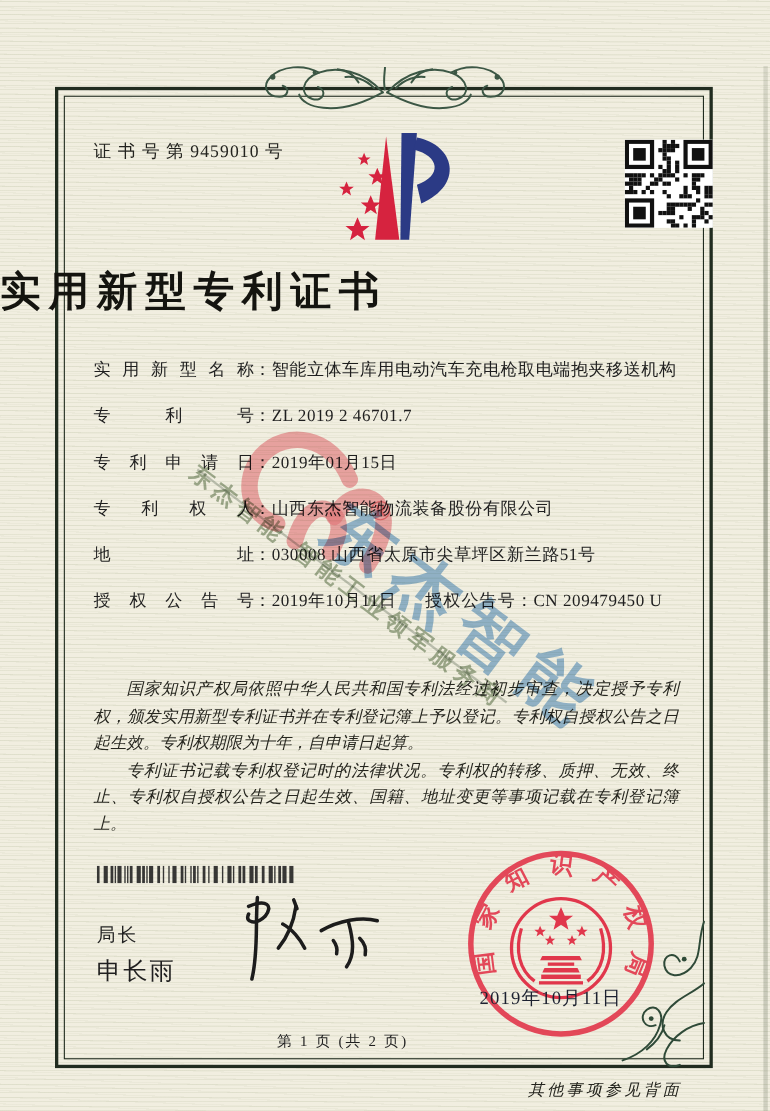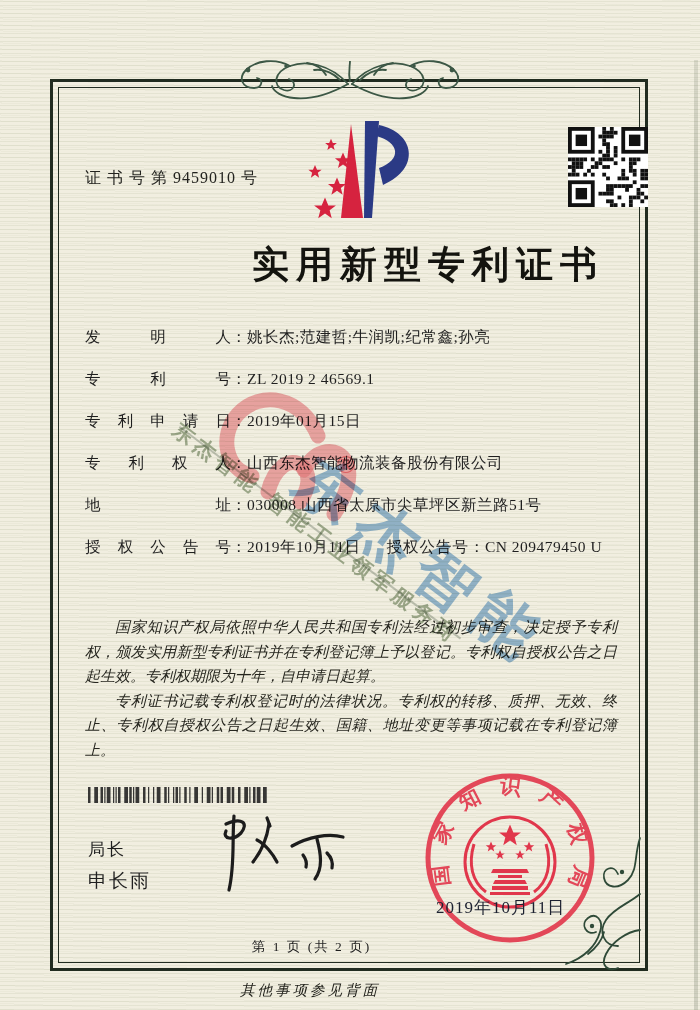--- a/index.html
+++ b/index.html
@@ -12,49 +12,49 @@
     font-family:"Liberation Serif","DejaVu Serif",serif;
     color:#1f1f1f;
   }
   .edge-shadow{position:absolute;left:694px;top:60px;width:4px;height:950px;
     background:linear-gradient(180deg,rgba(80,90,70,0.15),rgba(60,70,50,0.4) 40%,rgba(80,90,70,0.2));}
   
   .frame-outer{position:absolute;left:50px;top:79px;width:592px;height:886px;border:3px solid #212c20;}
   .frame-inner{position:absolute;left:58px;top:87px;width:580px;height:874px;border:1px solid #212c20;}
   .ornament{position:absolute;}
   
-  .cert-no{position:absolute;left:85px;top:128px;font-size:16px;letter-spacing:1px;color:#23231f;margin-top:40px;}
+  .cert-no{position:absolute;left:85px;top:128px;font-size:16px;letter-spacing:1px;color:#23231f;}
   .cnipa-logo{position:absolute;left:285px;top:116px;}
   .qr{position:absolute;left:568px;top:127px;width:80px;height:80px;background:#fff;}
-  .title{position:absolute;left:0;top:240px;width:604px;text-align:right;
+  .title{position:absolute;left:0;top:240px;width:604px;text-align:left;
     font-size:37px;font-weight:700;letter-spacing:7px;color:#14140f;}
   
   .fields{position:absolute;left:85px;top:325px;width:540px;display:flex;flex-direction:column;gap:18px;}
   .frow{font-size:15.5px;line-height:24px;white-space:nowrap;}
   .flabel{display:inline-block;width:146px;text-align:justify;text-align-last:justify;vertical-align:top;}
   .fcolon{display:inline-block;width:16px;}
   .fvalue{letter-spacing:0.5px;}
   .pair2{margin-left:26px;}
   .pair2 .flabel2{letter-spacing:1px;}
   
   .paras{position:absolute;left:85px;top:615px;width:532px;font-size:15px;line-height:24.5px;
     font-style:italic;text-align:justify;color:#26261f;}
   .paras p{margin:0;text-indent:2em;}
   
   .barcode{position:absolute;left:88px;top:787px;width:182px;height:16px;}
   
   .sig-title{position:absolute;left:88px;top:838px;font-size:17px;letter-spacing:2px;}
-  .sig-name{position:absolute;left:88px;top:868px;font-size:19px;letter-spacing:2px;}
+  .sig-name{position:absolute;left:88px;top:868px;font-size:22px;letter-spacing:2px;}
   .sig-script{position:absolute;left:196px;top:810px;}
   
   .seal{position:absolute;left:422px;top:770px;}
   .seal-date{position:absolute;left:436px;top:896px;width:160px;font-size:17px;color:#1c2130;letter-spacing:1px;}
   
   .footer-page{position:absolute;left:0;top:938px;width:623px;text-align:center;font-size:13.5px;letter-spacing:2px;}
-  .back-note{position:absolute;left:0;top:981px;width:620px;text-align:center;font-size:14.5px;
+  .back-note{position:absolute;left:0;top:981px;width:620px;text-align:right;font-size:14.5px;
     font-style:italic;letter-spacing:3px;color:#23231d;}
   
   .wm{position:absolute;pointer-events:none;mix-blend-mode:multiply;}
   .wm-line{left:180px;top:426px;width:352px;height:2px;background:rgba(150,160,150,0.55);
     transform:rotate(37deg);transform-origin:left top;}
   .wm-green{left:184px;top:416px;font-size:21px;letter-spacing:5px;font-weight:700;
     color:rgba(148,164,138,0.85);transform:rotate(37deg);transform-origin:left top;white-space:nowrap;}
   .wm-green .g2{margin-left:14px;}
   .wm-blue{left:328px;top:438px;font-size:62px;letter-spacing:12px;font-weight:700;
     color:rgba(126,172,216,0.8);transform:rotate(37deg);transform-origin:left top;white-space:nowrap;}
@@ -229,24 +229,24 @@
       <rect x="41.904761904761905" y="76.19047619047619" width="3.8095238095238093" height="3.8095238095238093" fill="#111"></rect>
       <rect x="45.71428571428571" y="76.19047619047619" width="3.8095238095238093" height="3.8095238095238093" fill="#111"></rect>
       <rect x="53.33333333333333" y="76.19047619047619" width="3.8095238095238093" height="3.8095238095238093" fill="#111"></rect>
       <rect x="60.95238095238095" y="76.19047619047619" width="3.8095238095238093" height="3.8095238095238093" fill="#111"></rect>
     </svg>
 
   <div class="title">实用新型专利证书</div>
 
   <div class="fields">
     <div class="frow">
-      <span class="flabel">发明人</span><span class="fcolon">：</span><span class="fvalue">姚长杰;范建哲;牛润凯;纪常鑫;孙亮</span>
-    </div>
-    <div class="frow">
-      <span class="flabel">专利号</span><span class="fcolon">：</span><span class="fvalue">ZL 2019 2 46569.1</span>
+      <span class="flabel">实用新型名称</span><span class="fcolon">：</span><span class="fvalue">智能立体车库用电动汽车充电枪取电端抱夹移送机构</span>
+    </div>
+    <div class="frow">
+      <span class="flabel">专利号</span><span class="fcolon">：</span><span class="fvalue">ZL 2019 2 46701.7</span>
     </div>
     <div class="frow">
       <span class="flabel">专利申请日</span><span class="fcolon">：</span><span class="fvalue">2019年01月15日</span>
     </div>
     <div class="frow">
       <span class="flabel">专利权人</span><span class="fcolon">：</span><span class="fvalue">山西东杰智能物流装备股份有限公司</span>
     </div>
     <div class="frow">
       <span class="flabel">地址</span><span class="fcolon">：</span><span class="fvalue">030008 山西省太原市尖草坪区新兰路51号</span>
     </div>

